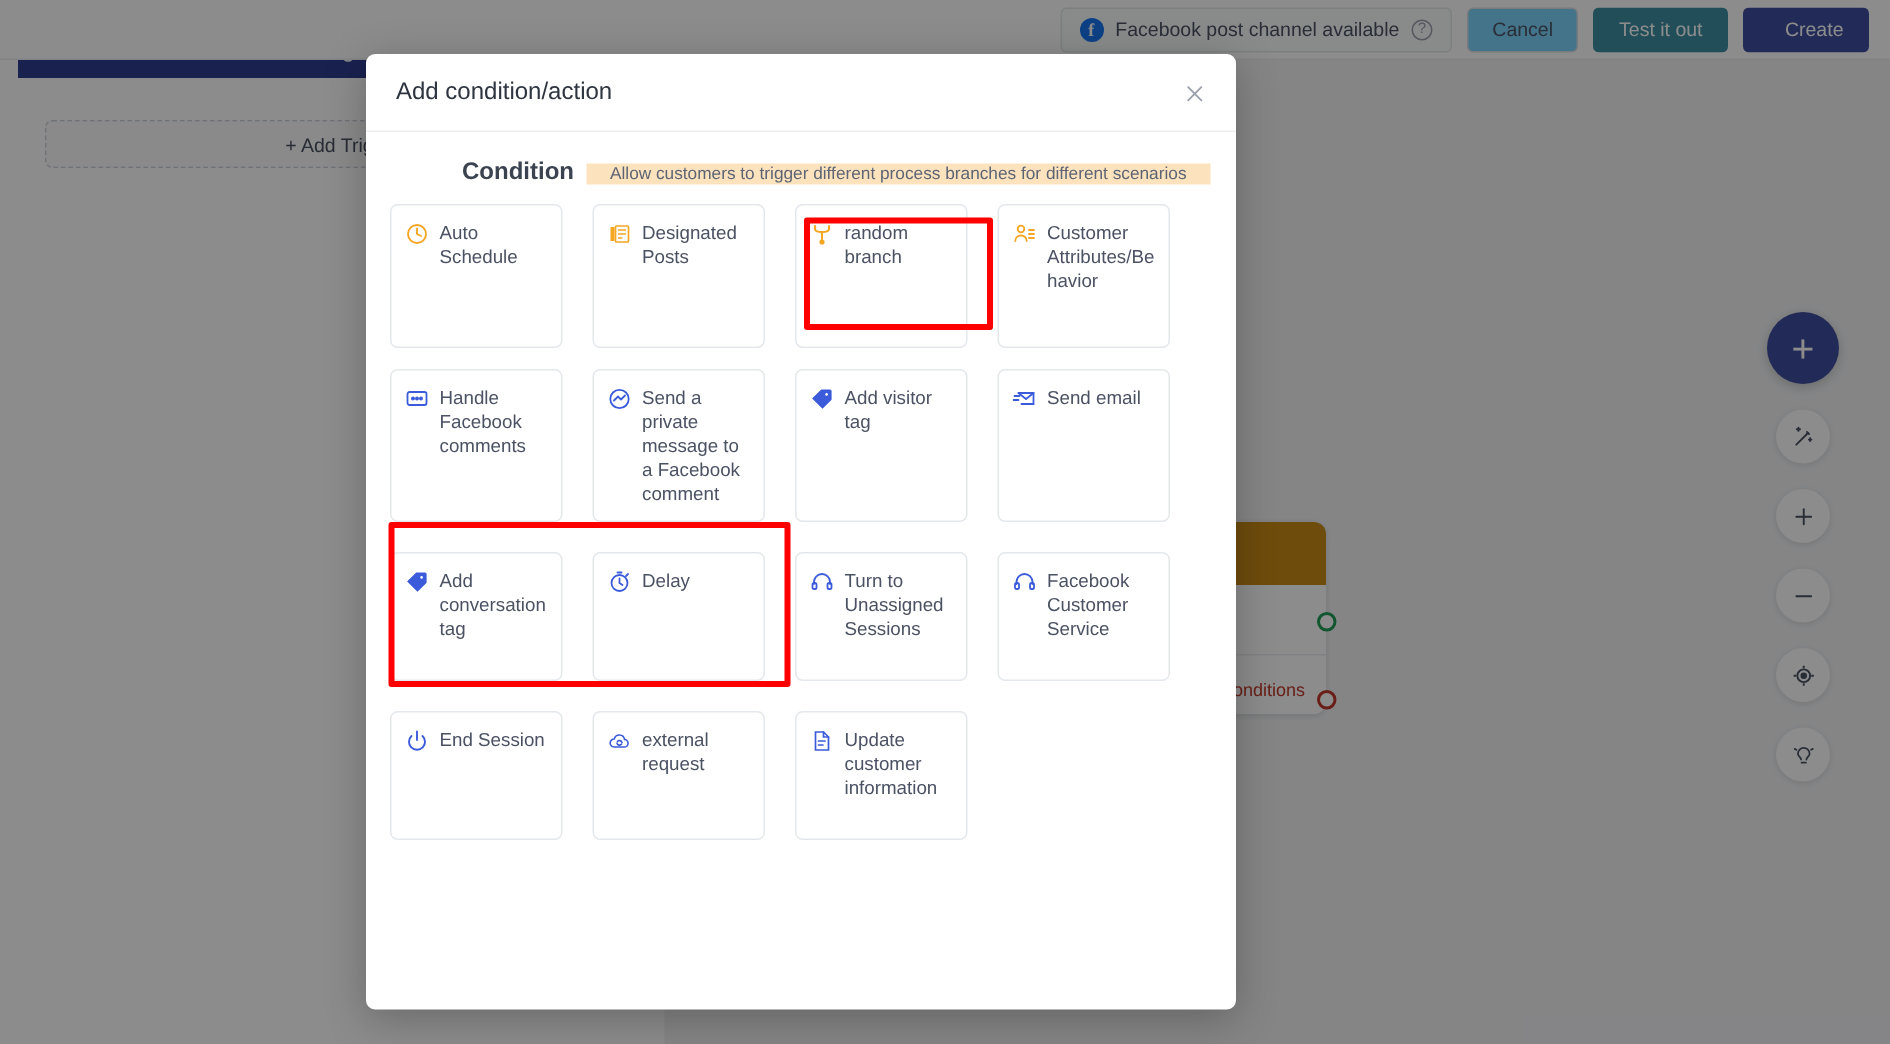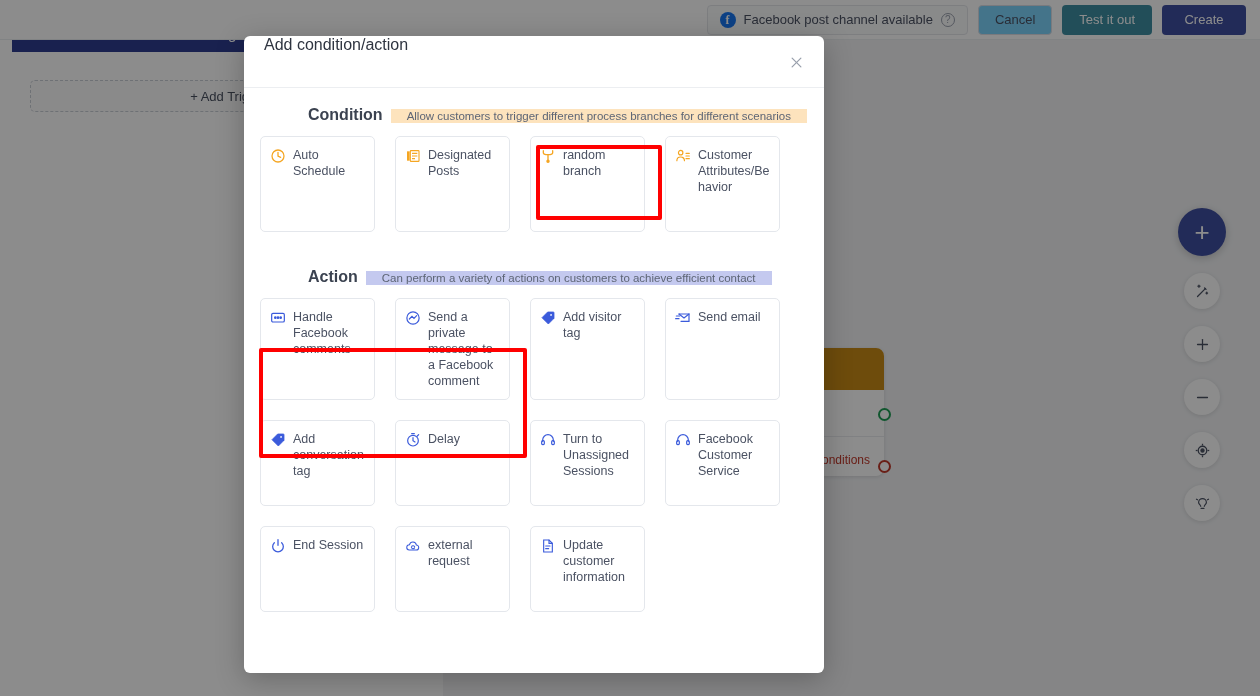--- a/index.html
+++ b/index.html
@@ -81,21 +81,21 @@
     border: 1px solid #9aa1ad; color: #9aa1ad; font-size: 10px;
     line-height: 12px; text-align: center;
   }
   .btn {
     height: 30px; padding: 0 16px; border-radius: 4px; font-size: 13px;
     display: flex; align-items: center; justify-content: center;
     border: 1px solid transparent; cursor: pointer; white-space: nowrap;
   }
   .btn-cancel { background: #7dd3fc; border-color: #dcdfe6; color: #4b5263; }
   .btn-test { background: #3e8fa3; color: #ffffff; }
-  .btn-create { background: #3f4fa0; color: #ffffff; min-width: 84px; }
+  .btn-create { background: #3f4fa0; color: #ffffff; min-width: 84px; justify-content: flex-end; }
 
   
   .tool-rail {
     position: absolute; right: 34px; top: 208px;
     display: flex; flex-direction: column; align-items: center; gap: 8px;
   }
   .tool-main {
     width: 48px; height: 48px; border-radius: 50%;
     background: #3f4fa0; color: #fff;
     display: flex; align-items: center; justify-content: center;
@@ -118,21 +118,21 @@
   
   .dialog {
     position: absolute; left: 244px; top: 36px; width: 580px; height: 637px;
     background: #ffffff; border-radius: 6px;
     box-shadow: 0 6px 28px rgba(0,0,0,.25);
     overflow: hidden;
   }
   .dialog-header {
     position: relative; height: 52px;
     border-bottom: 1px solid #eceef1;
-    display: flex; align-items: flex-start; padding: 0 20px;
+    display: flex; align-items: center; padding: 0 20px;
   }
   .dialog-title { font-size: 16px; color: #2e3440; }
   .dialog-close {
     position: absolute; right: 16px; top: 14px;
     width: 24px; height: 24px; color: #9aa1ad;
     display: flex; align-items: center; justify-content: center;
     font-size: 18px; cursor: pointer; line-height: 1;
   }
   .dialog-body { padding: 18px 16px 0 16px; }
 
@@ -332,24 +332,20 @@
                 <line x1="16.5" y1="12" x2="21.5" y2="12"></line>
               <line x1="16.5" y1="16" x2="21.5" y2="16"></line>
             </svg>
           </span>
           <span class="card-label">Customer Attributes/Behavior</span>
         </div>
       </div>
 
       <div class="spacer-sm"></div>
 
-      <div class="section-head" style="margin-top:22px">
-        <span class="section-title">Action</span>
-        <span class="section-sub sub-action">Can perform a variety of actions on customers to achieve efficient contact</span>
-      </div>
 
       <div class="card-grid">
 
         <div class="card" style="min-height:96px">
           <span class="card-icon">
             <svg width="16" height="16" viewBox="0 0 24 24" fill="none" stroke="#3b5bdb" stroke-width="1.8">
               <rect x="2.5" y="5" width="19" height="13" rx="2"></rect>
               <circle cx="8" cy="11.5" r="1.1" fill="#3b5bdb"></circle>
                 <circle cx="12" cy="11.5" r="1.1" fill="#3b5bdb"></circle>
               <circle cx="16" cy="11.5" r="1.1" fill="#3b5bdb"></circle>

